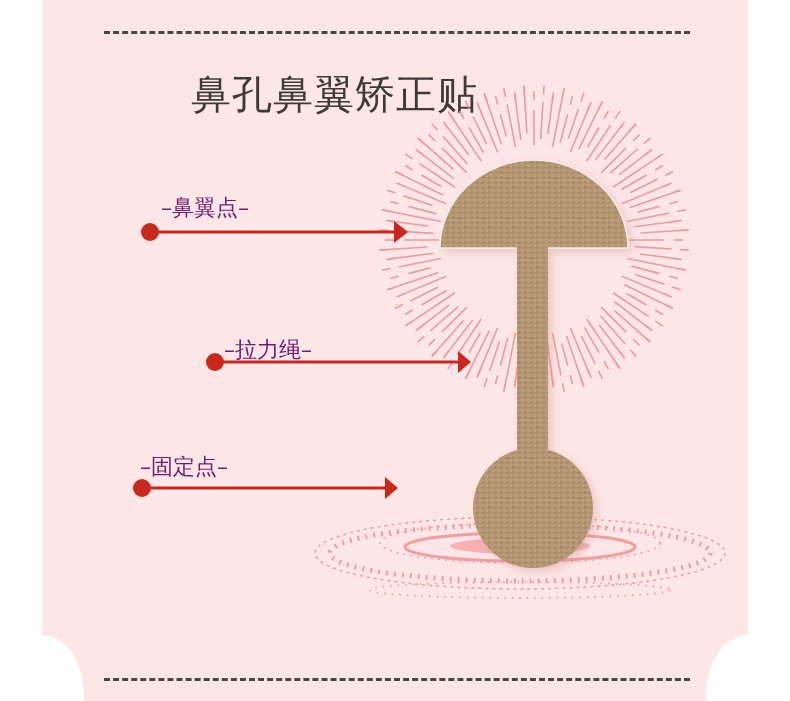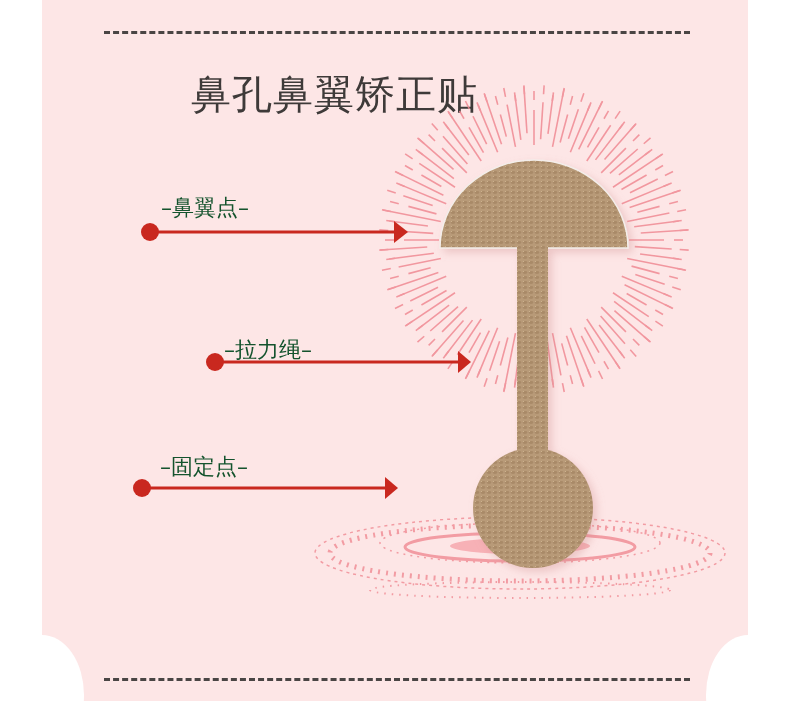--- a/index.html
+++ b/index.html
@@ -3,21 +3,21 @@
 <meta charset="utf-8">
 <style>
   html,body{margin:0;padding:0;}
   body{width:790px;height:701px;background:#ffffff;position:relative;overflow:hidden;font-family:"DejaVu Sans","Liberation Sans",sans-serif;}
   .panel{position:absolute;left:42px;top:0;width:706px;height:701px;background:#fde6e6;}
   .notch{position:absolute;width:84px;height:120px;border-radius:50%;background:#ffffff;top:635px;}
   .notch.left{left:0;}
   .notch.right{left:706px;}
   .dash{position:absolute;left:104px;width:586px;height:0;border-top:3px dashed #4a4544;}
   .title{position:absolute;left:0;width:669px;top:40px;text-align:center;font-size:40px;color:#3e3a39;letter-spacing:1px;font-weight:normal;}
-  .label{position:absolute;font-size:22px;color:#14532d;white-space:nowrap;}
+  .label{position:absolute;font-size:22px;color:#701a75;white-space:nowrap;}
   .art{position:absolute;left:0;top:0;width:790px;height:701px;}
 </style>
 </head>
 <body>
 
 <div class="panel"></div>
 <div class="notch left"></div>
 <div class="notch right"></div>
 
 <div class="dash" style="top:31px"></div>
@@ -261,13 +261,13 @@
     <g>
       <circle cx="142" cy="488" r="9" stroke="none"></circle>
       <line x1="142" y1="488" x2="386" y2="488" stroke-width="3"></line>
       <polygon points="385,477 398,488 385,499" stroke="none"></polygon>
     </g>
   </g>
 </svg>
 
 <div class="label" style="left:161px;top:193px">–鼻翼点–</div>
 <div class="label" style="left:224px;top:335px">–拉力绳–</div>
-<div class="label" style="left:160px;top:452px">–固定点–</div>
+<div class="label" style="left:140px;top:452px">–固定点–</div>
 
 </body></html>

